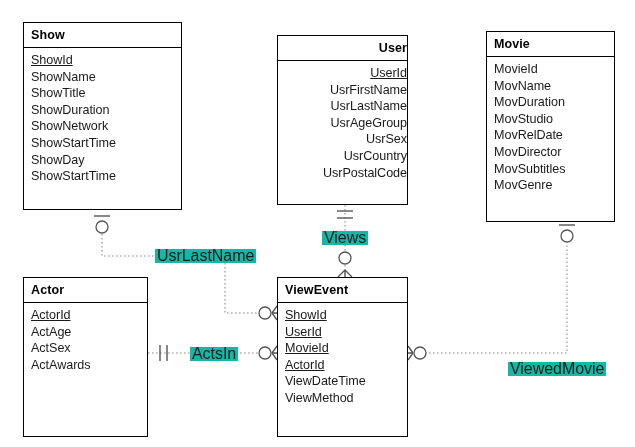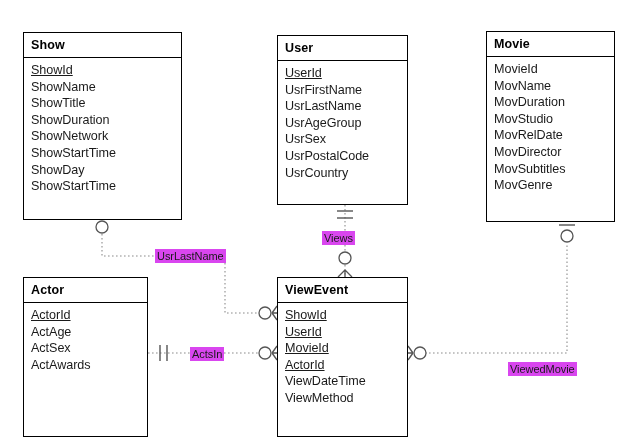--- a/index.html
+++ b/index.html
@@ -56,23 +56,23 @@
     white-space: nowrap;
     letter-spacing: -0.05px;
   }
   .attr.pk {
     text-decoration: underline;
     text-underline-offset: 1px;
   }
 
   .rel-label {
     position: absolute;
-    font-size: 11px;
+    font-size: 16px;
     color: #1a1a1a;
-    background: #d946ef;
+    background: #14b8a6;
     white-space: nowrap;
     line-height: 14px;
     padding: 0 2px;
     z-index: 3;
     letter-spacing: -0.05px;
   }
 </style>
 </head>
 <body>
 
@@ -115,43 +115,43 @@
 
       <line x1="559" y1="225" x2="575" y2="225" stroke="#555" stroke-width="1.4"></line>
       <circle cx="567" cy="236" r="6" fill="#ffffff" stroke="#555" stroke-width="1.3"></circle>
 
       <circle cx="420" cy="353" r="6" fill="#ffffff" stroke="#555" stroke-width="1.3"></circle>
       <path d="M408,353 L413,353 M408,346 L413,353 M408,360 L413,353" fill="none" stroke="#555" stroke-width="1.3"></path>
     </g>
   </svg>
 
   <div id="entity-host">
-      <div class="entity" style="left: 23px; top: 32px; width: 159px; height: 188px;">
+      <div class="entity" style="left: 23px; top: 22px; width: 159px; height: 188px;">
         <div class="entity-title">Show</div>
         <div class="attr-list">
           <div class="attr pk">ShowId</div>
           <div class="attr">ShowName</div>
           <div class="attr">ShowTitle</div>
           <div class="attr">ShowDuration</div>
           <div class="attr">ShowNetwork</div>
           <div class="attr">ShowStartTime</div>
           <div class="attr">ShowDay</div>
           <div class="attr">ShowStartTime</div>
         </div>
       </div>
-      <div class="entity" style="left: 277px; top: 35px; width: 131px; height: 170px;">
+      <div class="entity" style="left: 277px; top: 35px; width: 131px; height: 170px; text-align: right;">
         <div class="entity-title">User</div>
         <div class="attr-list">
           <div class="attr pk">UserId</div>
           <div class="attr">UsrFirstName</div>
           <div class="attr">UsrLastName</div>
           <div class="attr">UsrAgeGroup</div>
           <div class="attr">UsrSex</div>
+          <div class="attr">UsrCountry</div>
           <div class="attr">UsrPostalCode</div>
-          <div class="attr">UsrCountry</div>
         </div>
       </div>
       <div class="entity" style="left: 486px; top: 31px; width: 129px; height: 191px;">
         <div class="entity-title">Movie</div>
         <div class="attr-list">
           <div class="attr">MovieId</div>
           <div class="attr">MovName</div>
           <div class="attr">MovDuration</div>
           <div class="attr">MovStudio</div>
           <div class="attr">MovRelDate</div>

